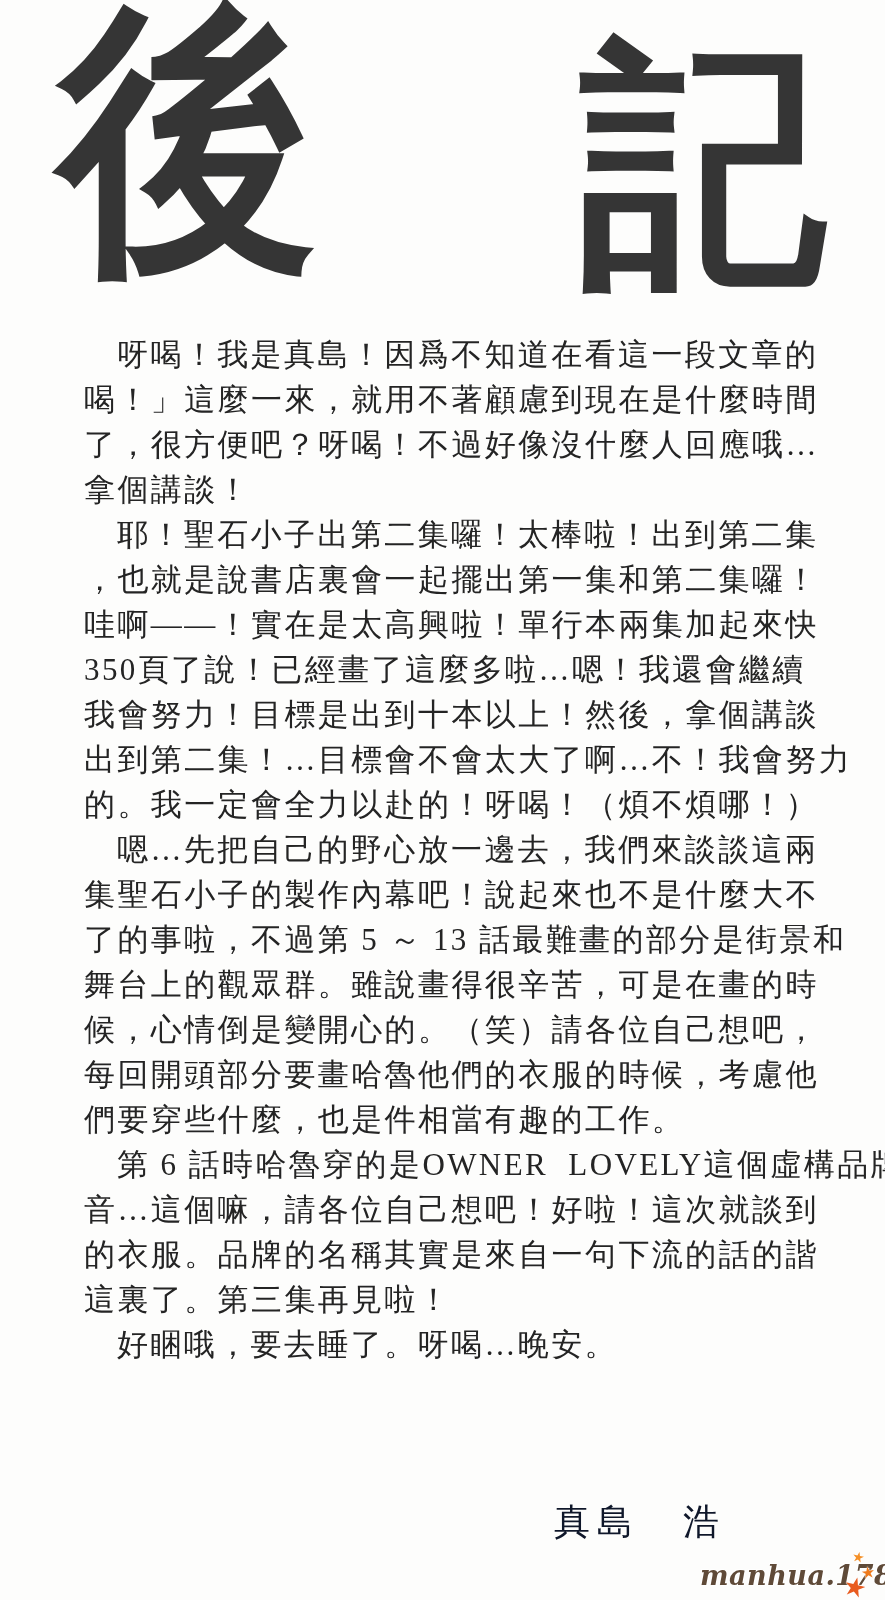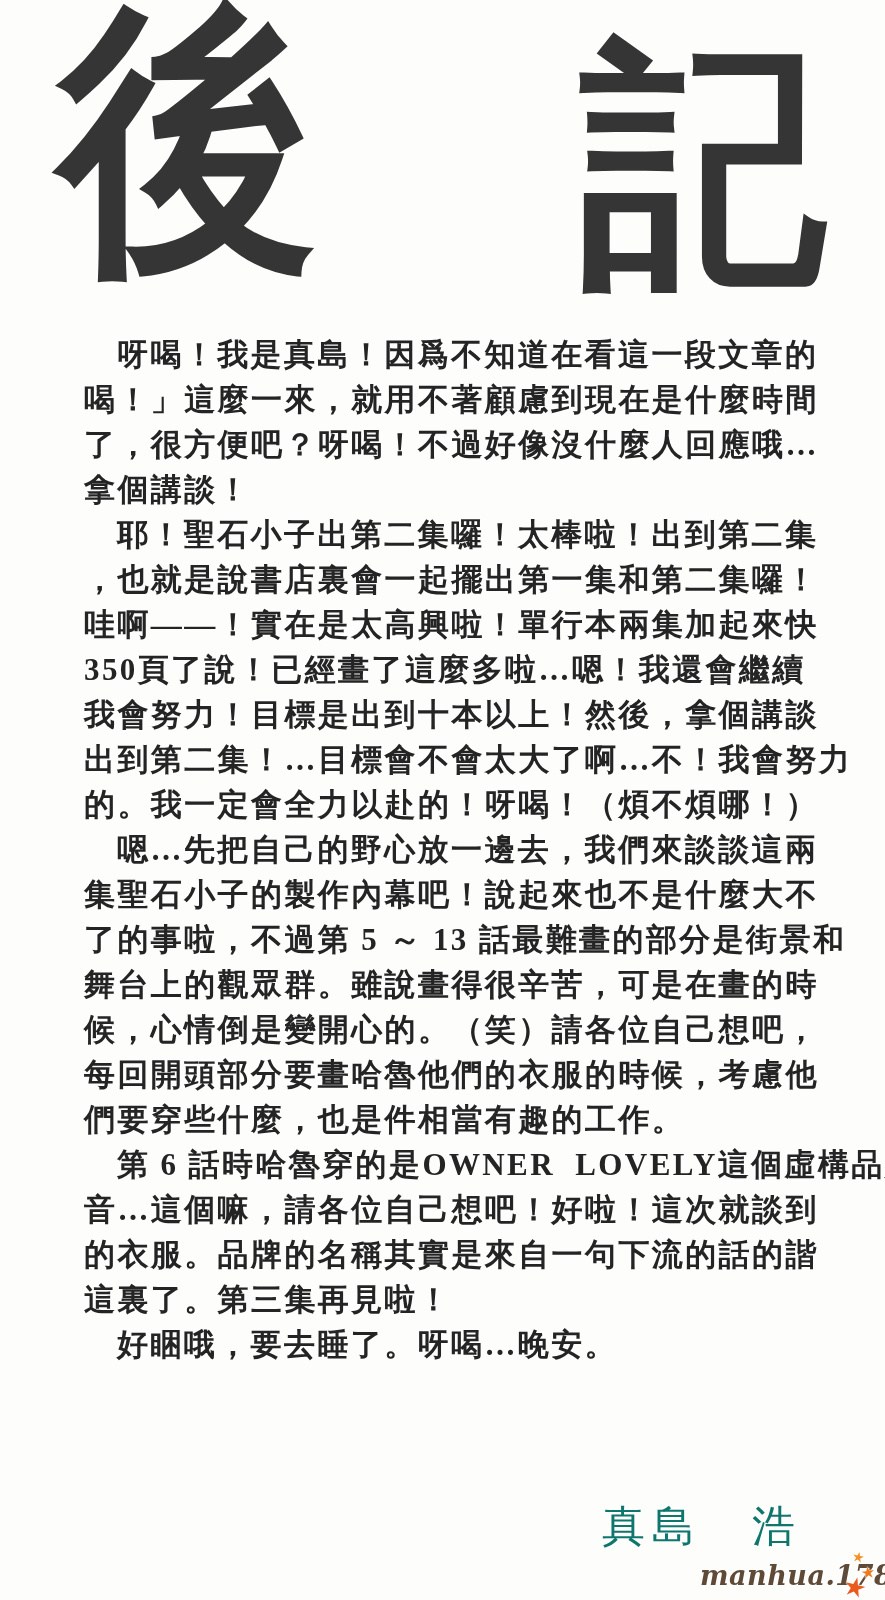--- a/index.html
+++ b/index.html
@@ -39,40 +39,39 @@
     font-size: 262px;
     transform: scaleX(0.94);
     transform-origin: left top;
   }
   
   .body-text {
     position: absolute;
     left: 84px;
     top: 332px;
     width: 745px;
-    font-weight: bold;
   }
   .line {
     font-size: 31px;
     line-height: 45px;
     letter-spacing: 2.4px;
     white-space: pre;
     color: #242424;
   }
   .line.indent {
     text-indent: 33px;
   }
   
   .signature {
     position: absolute;
-    left: 602px;
+    left: 554px;
     top: 1498px;
-    font-size: 43px;
+    font-size: 36px;
     letter-spacing: 7px;
-    color: #0f766e;
+    color: #0f172a;
     white-space: pre;
   }
   
   .watermark {
     position: absolute;
     left: 700px;
     top: 1560px;
     font-family: "DejaVu Serif", serif;
     font-style: italic;
     font-weight: bold;

